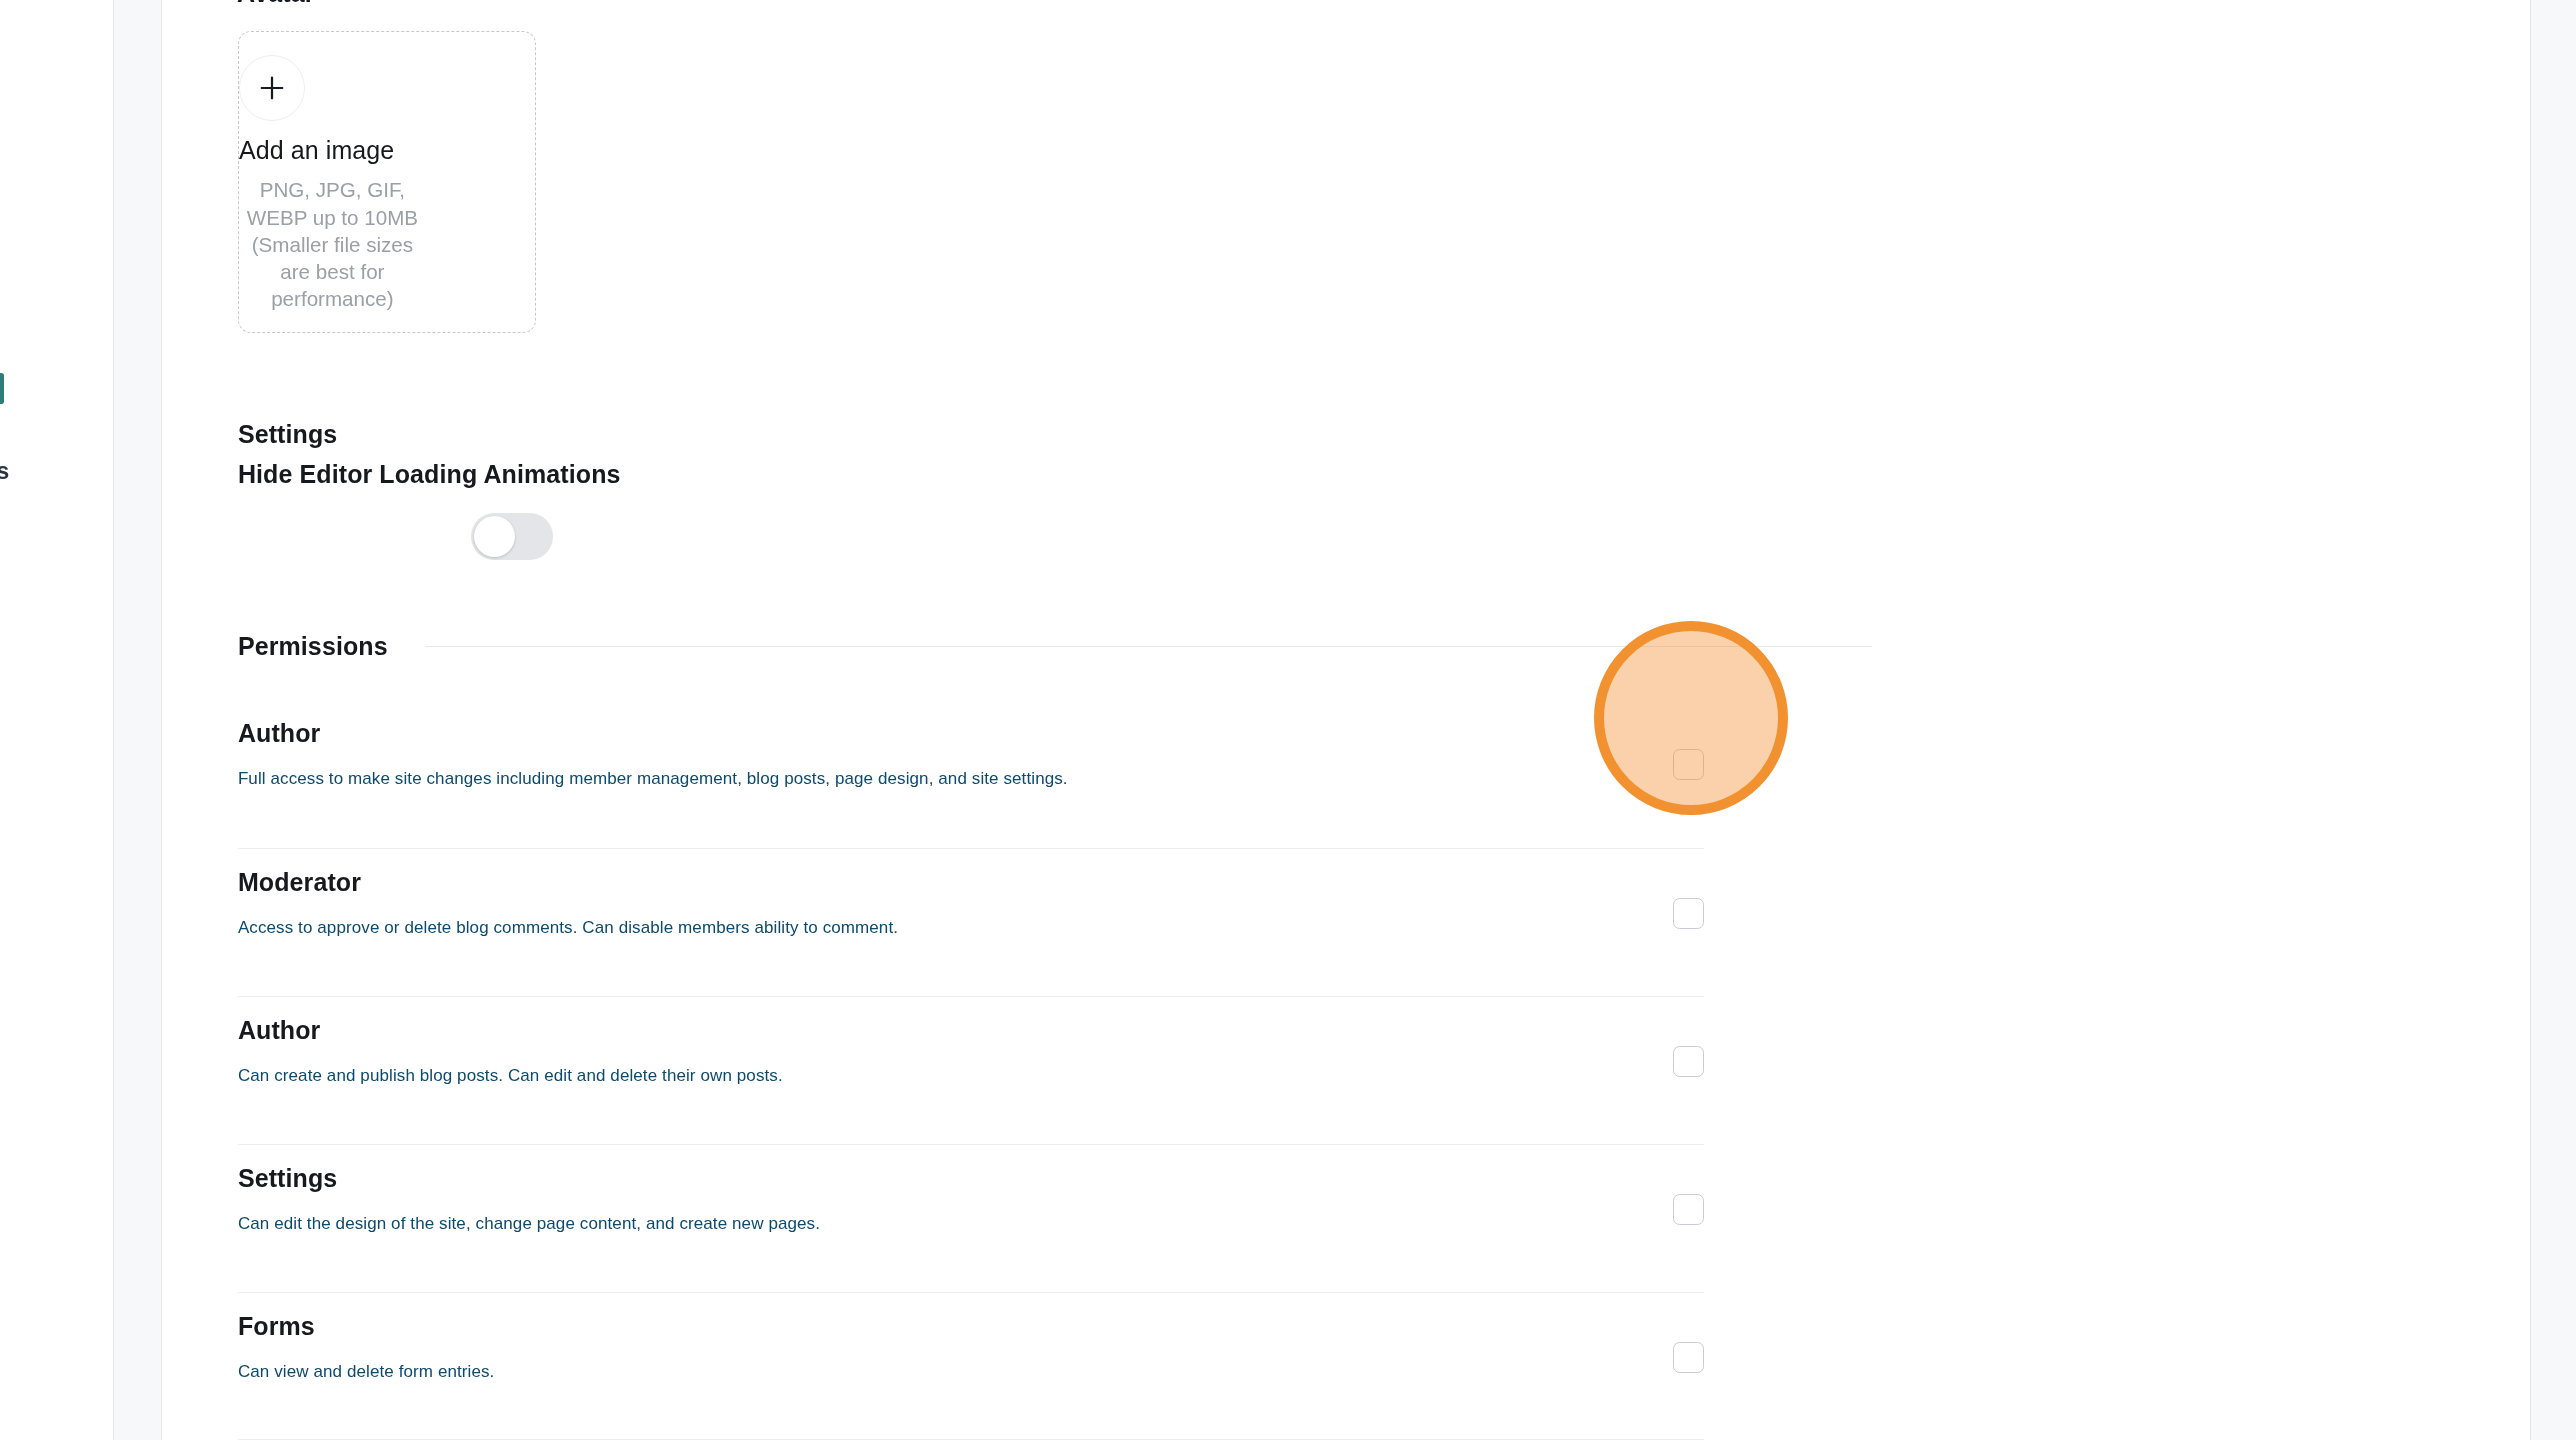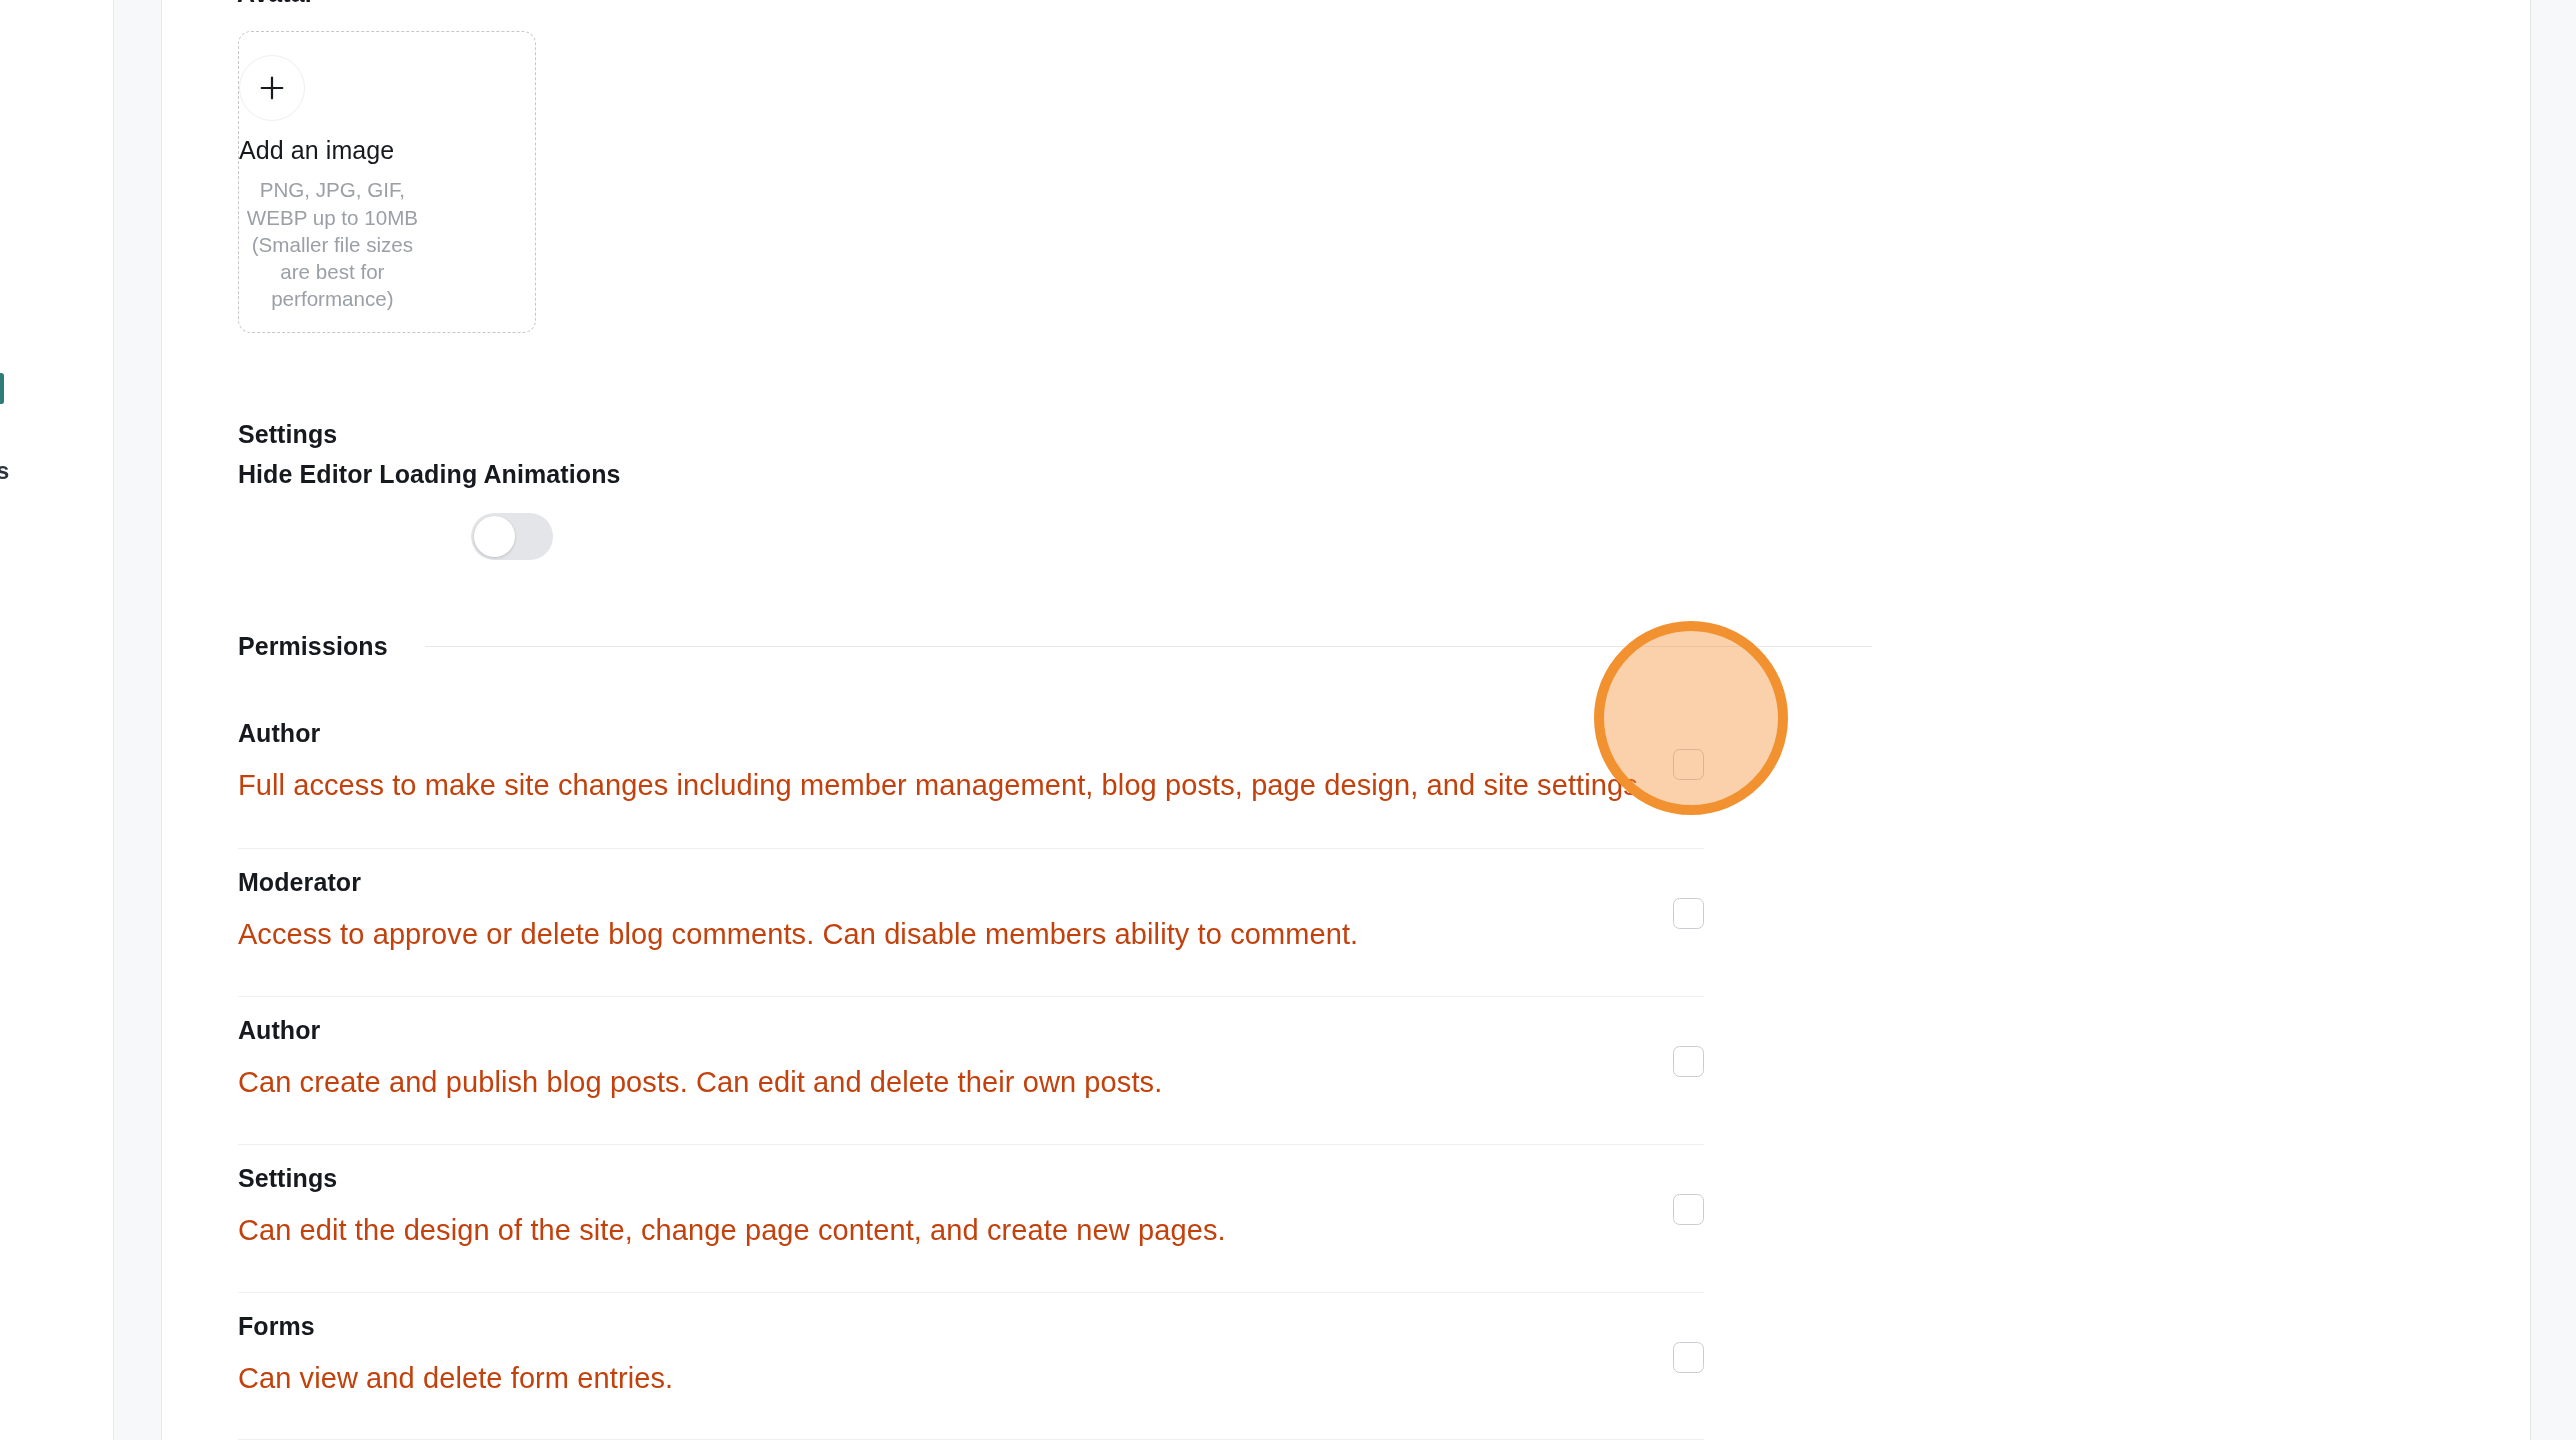--- a/index.html
+++ b/index.html
@@ -232,22 +232,22 @@
     top: 19px;
     font-size: 25px;
     font-weight: 600;
     color: #16191d;
     letter-spacing: 0.1px;
   }
   .perm-desc {
     position: absolute;
     left: 0;
     top: 69px;
-    font-size: 29px;
-    color: #c2410c;
+    font-size: 17px;
+    color: #0c4a6e;
     letter-spacing: 0.1px;
     white-space: nowrap;
   }
   .perm-check {
     position: absolute;
     right: 0;
     top: 49px;
     width: 31px;
     height: 31px;
     border: 1.9px solid #c9ccd1;

